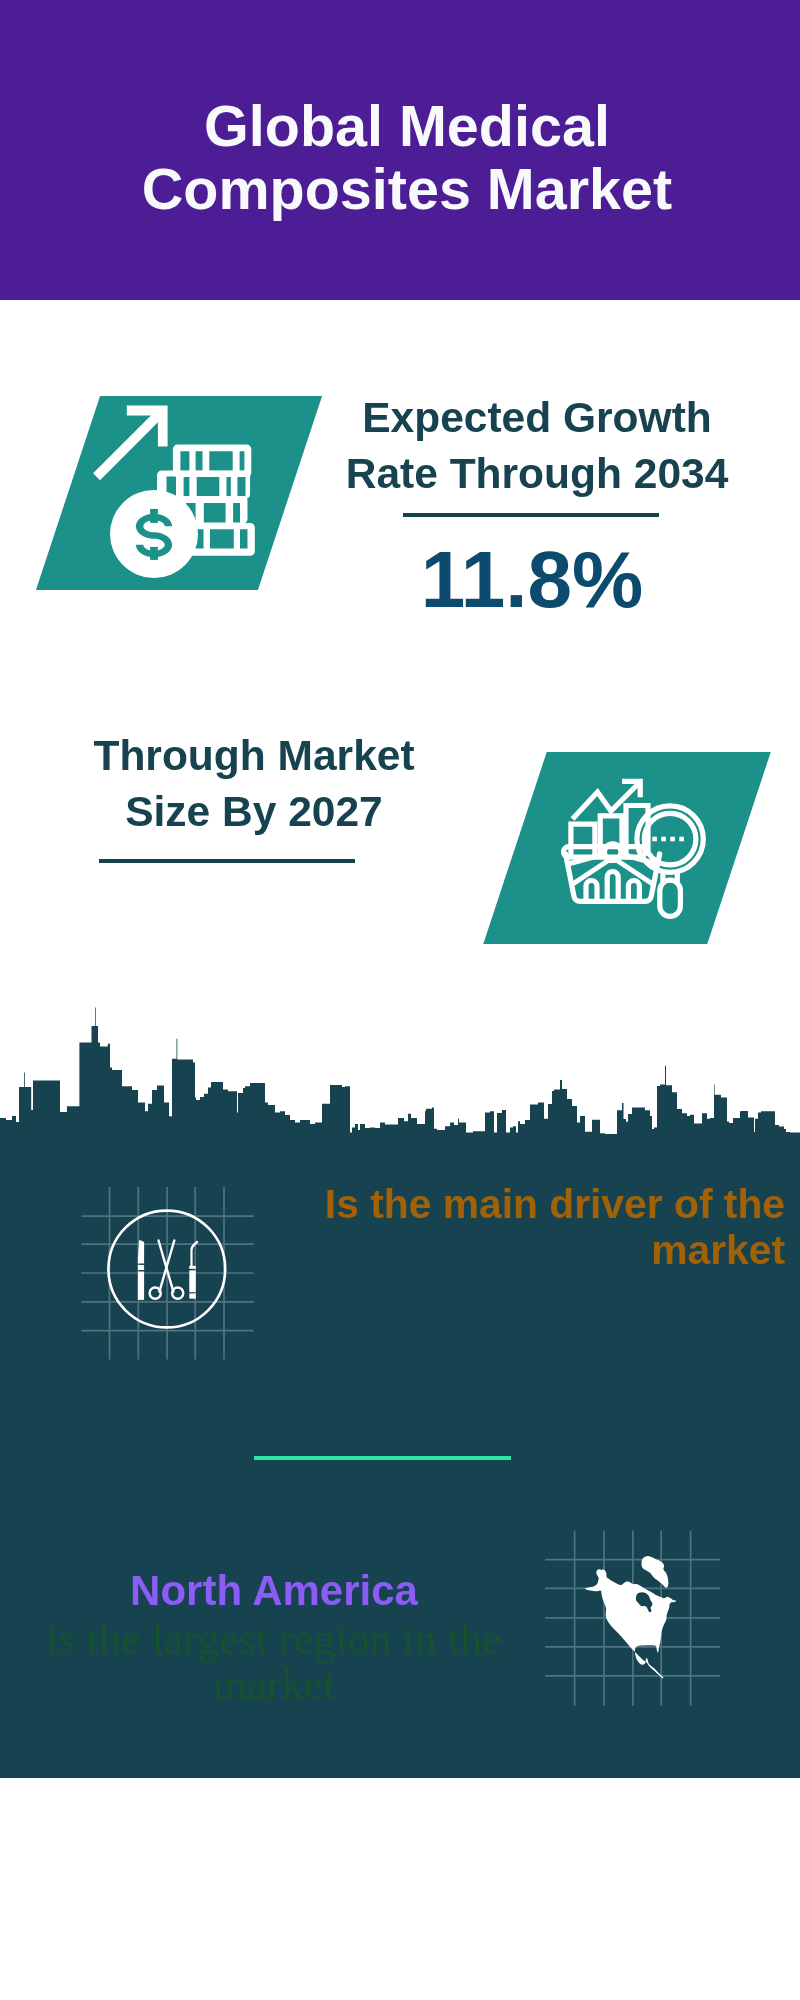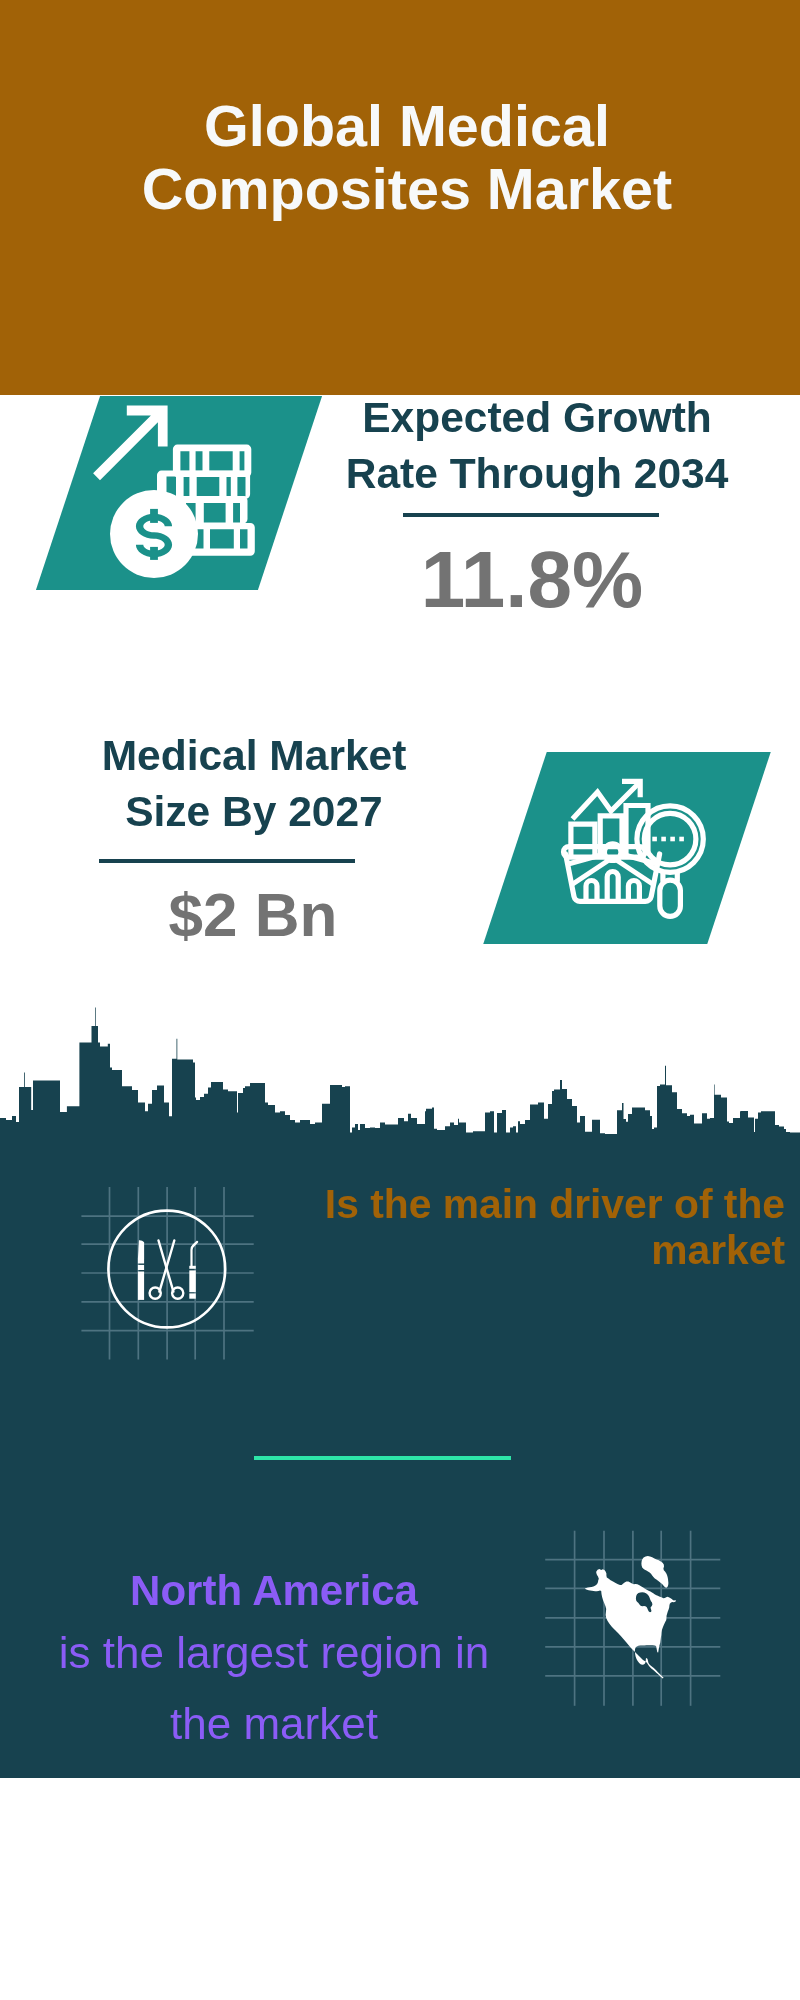--- a/index.html
+++ b/index.html
@@ -2,46 +2,46 @@
 <html><head>
 <meta charset="utf-8">
 <style>
   * { margin:0; padding:0; box-sizing:border-box; }
   html,body { width:800px; height:2000px; }
   body { font-family:"Liberation Sans",sans-serif; background:#fff;
          overflow:hidden; -webkit-font-smoothing:antialiased; }
   .page { position:relative; width:800px; height:2000px; background:#fff; overflow:hidden; }
 
   
-  .header { position:absolute; left:0; top:0; width:800px; height:395px; background:#a16207; }
+  .header { position:absolute; left:0; top:0; width:800px; height:300px; background:#4c1d95; }
   .header-title { position:absolute; left:7px; top:95px; width:800px; text-align:center;
       color:#F7F9FA; font-size:57.5px; font-weight:bold; line-height:63px; }
 
   
   .para { position:absolute; background:#1B918A; transform:skewX(-18.3deg); }
   .icon-svg { position:absolute; }
 
   .stat-label { color:#17424F; font-weight:bold; font-size:42.5px; line-height:56px; text-align:center; }
   .stat-rule { height:5px; background:#17424F; margin:0 auto; }
-  .stat-value { color:#737373; font-weight:bold; text-align:center; }
+  .stat-value { color:#0c4a6e; font-weight:bold; text-align:center; }
 
   .s1-text { position:absolute; left:322px; top:390px; width:430px; }
   
   .dark-section { position:absolute; left:0; top:1000px; width:800px; height:778px; }
   .dark-fill { position:absolute; left:0; top:150px; width:800px; height:628px; background:#17424F; }
   .skyline { position:absolute; left:0; top:0; }
   
   .grid-svg { position:absolute; }
   .driver-text { position:absolute; left:255px; top:182px; width:530px; text-align:center; }
   .driver-hl { color:#2EE5A8; font-weight:bold; font-size:37px; line-height:44px; }
   .driver-rest { color:#a16207; font-weight:bold; font-size:40.8px; line-height:45.5px;text-align:right; }
   .green-rule { position:absolute; left:254px; top:456px; width:257px; height:4px; background:#2EE5A8; }
   .region-text { position:absolute; left:34px; top:537px; width:480px; text-align:center; }
   .region-hl { color:#8b5cf6; font-weight:bold; font-size:42px; line-height:52px;margin-top:28px; }
-  .region-rest { color:#8b5cf6; font-weight:normal; font-size:44px; line-height:71px; }
+  .region-rest { color:#14532d; font-weight:normal; font-size:44px; line-height:45px;font-family:Liberation Serif, serif; }
 
   .s2-text { position:absolute; left:39px; top:728px; width:430px; }
 </style>
 </head>
 <body>
 
 <div class="page">
 
   <div class="header">
     <div class="header-title">
@@ -70,26 +70,25 @@
     <div class="stat-label">
       <div>Expected Growth</div>
       <div>Rate Through 2034</div>
     </div>
   </div>
   <div class="stat-rule" style="position:absolute;left:403px;top:513px;width:256px;height:4px"></div>
   <div class="stat-value" style="position:absolute;left:317px;top:535px;width:430px;font-size:80px;line-height:90px">11.8%</div>
 
   <div class="s2-text">
     <div class="stat-label">
-      <div>Medical Market</div>
+      <div>Through Market</div>
       <div>Size By 2027</div>
     </div>
   </div>
   <div class="stat-rule" style="position:absolute;left:99px;top:859px;width:256px;height:4px"></div>
-  <div class="stat-value" style="position:absolute;left:38px;top:877px;width:430px;font-size:62px;line-height:76px">$2 Bn</div>
   <div class="para" style="left:515px; top:752px; width:224px; height:192px;"></div>
   <svg class="icon-svg" style="left:555px;top:775px" viewBox="0 0 170 170" width="170" height="170">
     <g fill="none" stroke="#ffffff" stroke-width="5.2" stroke-linejoin="miter" stroke-linecap="butt">
       <path d="M15.9,80 V49.2 H39.9 V80"></path>
       <path d="M45.2,80 V40.9 H67 V80"></path>
       <path d="M71,80 V30.5 H93 V80"></path>
       <polyline points="17.5,44  42.5,17  56,36  83,9"></polyline>
       <polyline points="67,6.4 85.2,6.4 85.2,22.3"></polyline>
     </g>
     <g fill="none" stroke="#ffffff" stroke-width="5.2" stroke-linejoin="round" stroke-linecap="round">

